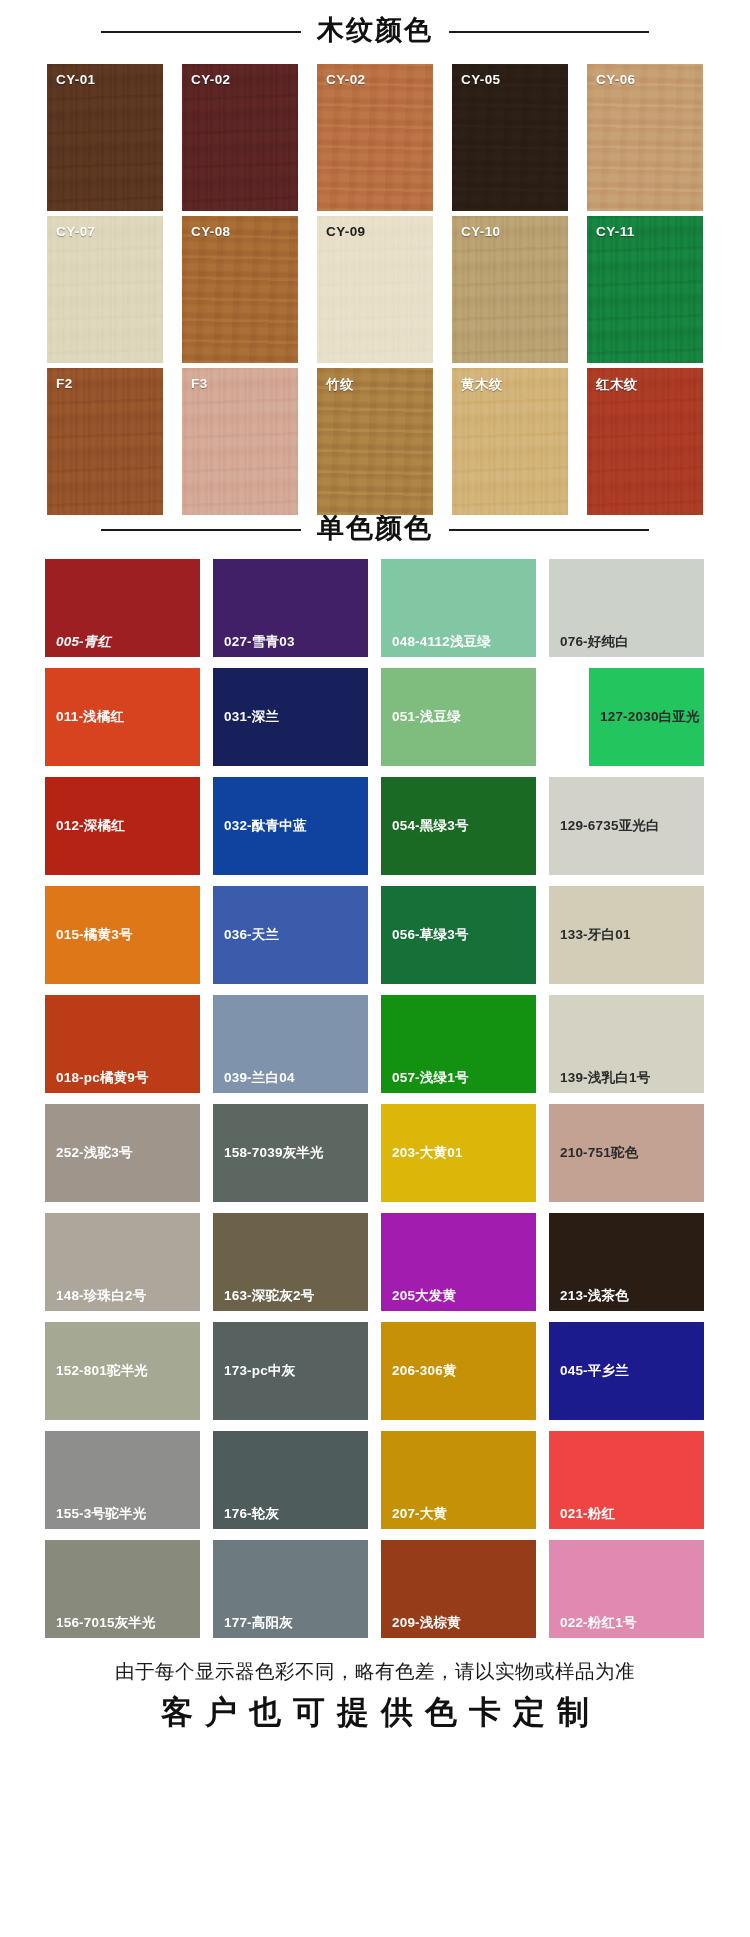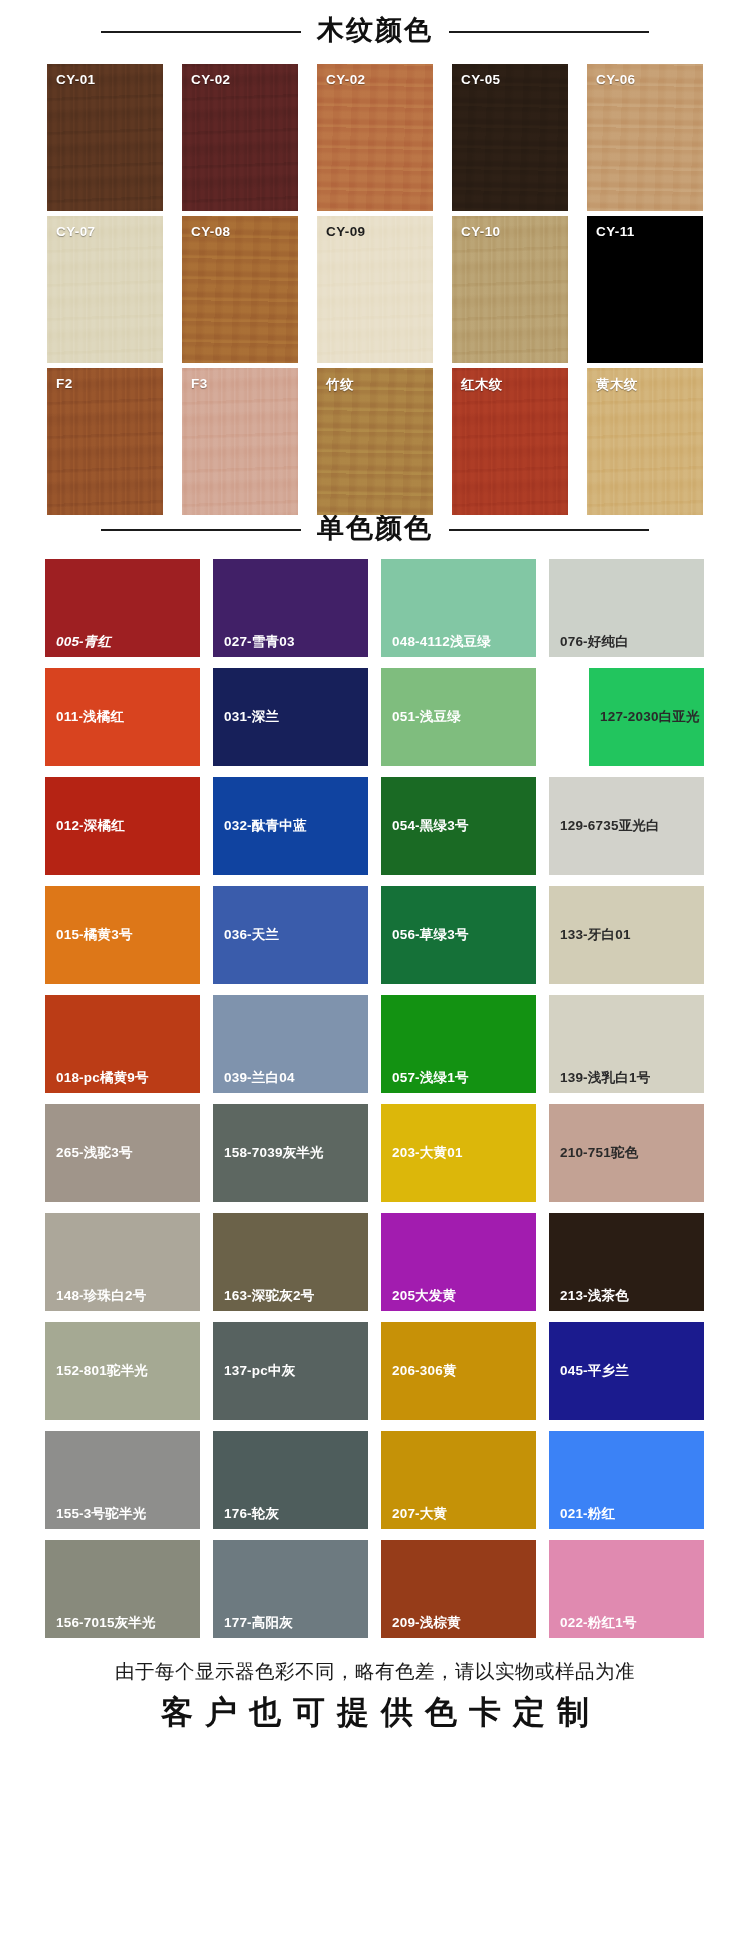--- a/index.html
+++ b/index.html
@@ -213,43 +213,43 @@
       <div class="wood-label">CY-08</div>
     </div>
     <div class="wood-cell dark-text" style="background: rgb(232, 223, 200);">
       <div class="grain"></div>
       <div class="wood-label">CY-09</div>
     </div>
     <div class="wood-cell" style="background: rgb(184, 160, 112);">
       <div class="grain"></div>
       <div class="wood-label">CY-10</div>
     </div>
-    <div class="wood-cell" style="background: #000000;">
+    <div class="wood-cell" style="background: #15803d;">
       <div class="grain"></div>
       <div class="wood-label">CY-11</div>
     </div>
     <div class="wood-cell" style="background: rgb(148, 82, 42);">
       <div class="grain"></div>
       <div class="wood-label">F2</div>
     </div>
     <div class="wood-cell" style="background: rgb(211, 167, 149);">
       <div class="grain"></div>
       <div class="wood-label">F3</div>
     </div>
     <div class="wood-cell" style="background: rgb(169, 127, 66);">
       <div class="grain horiz"></div>
       <div class="wood-label">竹纹</div>
     </div>
+    <div class="wood-cell" style="background: rgb(210, 178, 119);">
+      <div class="grain"></div>
+      <div class="wood-label">黄木纹</div>
+    </div>
     <div class="wood-cell" style="background: rgb(170, 58, 36);">
       <div class="grain"></div>
       <div class="wood-label">红木纹</div>
-    </div>
-    <div class="wood-cell" style="background: rgb(210, 178, 119);">
-      <div class="grain"></div>
-      <div class="wood-label">黄木纹</div>
     </div>
   </div>
 
 <div class="section-head" id="head-solid">
   <div class="rule left"></div>
   <div class="title">单色颜色</div>
   <div class="rule right"></div>
 </div>
 
 <div class="solid-grid" id="solid-grid">
@@ -307,21 +307,21 @@
     <div class="solid-cell lighttext" style="background: rgb(127, 147, 173);">
       <div class="solid-label">039-兰白04</div>
     </div>
     <div class="solid-cell lighttext" style="background: rgb(19, 146, 18);">
       <div class="solid-label">057-浅绿1号</div>
     </div>
     <div class="solid-cell light" style="background: rgb(212, 210, 195);">
       <div class="solid-label">139-浅乳白1号</div>
     </div>
     <div class="solid-cell mid lighttext" style="background: rgb(160, 149, 138);">
-      <div class="solid-label">265-浅驼3号</div>
+      <div class="solid-label">252-浅驼3号</div>
     </div>
     <div class="solid-cell mid lighttext" style="background: rgb(93, 103, 97);">
       <div class="solid-label">158-7039灰半光</div>
     </div>
     <div class="solid-cell mid lighttext" style="background: rgb(220, 183, 10);">
       <div class="solid-label">203-大黄01</div>
     </div>
     <div class="solid-cell mid light" style="background: rgb(195, 162, 148);">
       <div class="solid-label">210-751驼色</div>
     </div>
@@ -334,38 +334,38 @@
     <div class="solid-cell lighttext" style="background: #a21caf;">
       <div class="solid-label">205大发黄</div>
     </div>
     <div class="solid-cell lighttext" style="background: rgb(42, 29, 20);">
       <div class="solid-label">213-浅茶色</div>
     </div>
     <div class="solid-cell mid lighttext" style="background: rgb(165, 169, 147);">
       <div class="solid-label">152-801驼半光</div>
     </div>
     <div class="solid-cell mid lighttext" style="background: rgb(87, 98, 96);">
-      <div class="solid-label">137-pc中灰</div>
+      <div class="solid-label">173-pc中灰</div>
     </div>
     <div class="solid-cell mid lighttext" style="background: rgb(199, 145, 7);">
       <div class="solid-label">206-306黄</div>
     </div>
     <div class="solid-cell mid lighttext" style="background: rgb(27, 27, 142);">
       <div class="solid-label">045-平乡兰</div>
     </div>
     <div class="solid-cell lighttext" style="background: rgb(142, 142, 140);">
       <div class="solid-label">155-3号驼半光</div>
     </div>
     <div class="solid-cell lighttext" style="background: rgb(78, 93, 92);">
       <div class="solid-label">176-轮灰</div>
     </div>
     <div class="solid-cell lighttext" style="background: rgb(197, 146, 7);">
       <div class="solid-label">207-大黄</div>
     </div>
-    <div class="solid-cell lighttext" style="background: #3b82f6;">
+    <div class="solid-cell lighttext" style="background: #ef4444;">
       <div class="solid-label">021-粉红</div>
     </div>
     <div class="solid-cell lighttext" style="background: rgb(136, 138, 124);">
       <div class="solid-label">156-7015灰半光</div>
     </div>
     <div class="solid-cell lighttext" style="background: rgb(109, 122, 128);">
       <div class="solid-label">177-高阳灰</div>
     </div>
     <div class="solid-cell lighttext" style="background: rgb(150, 60, 25);">
       <div class="solid-label">209-浅棕黄</div>

